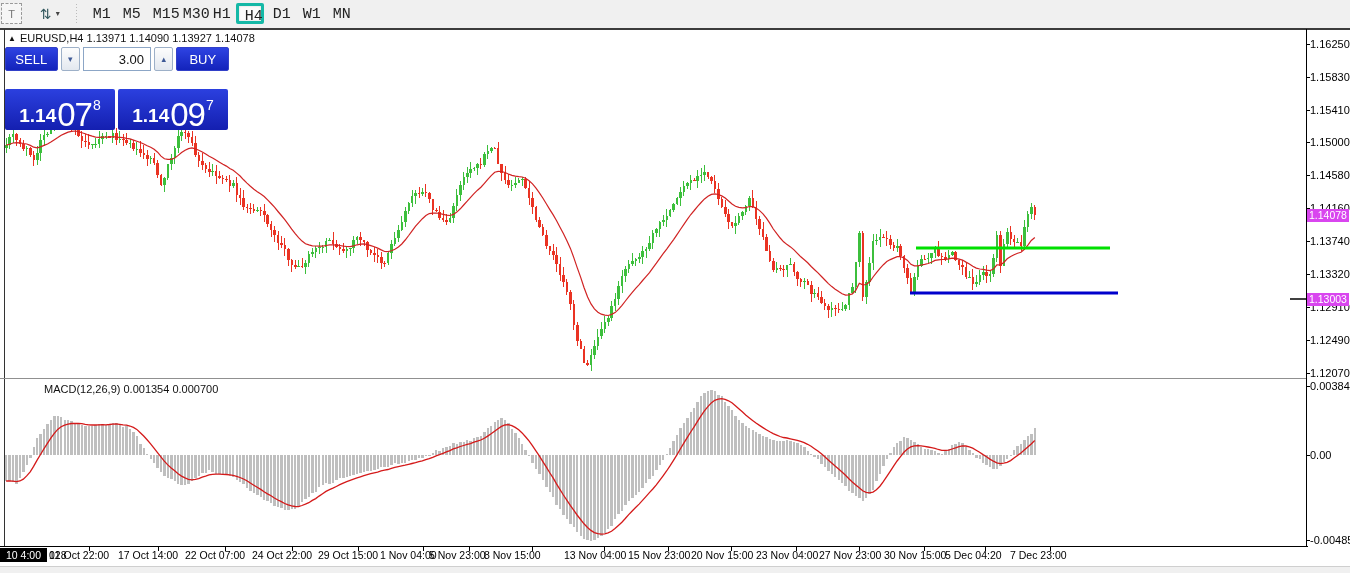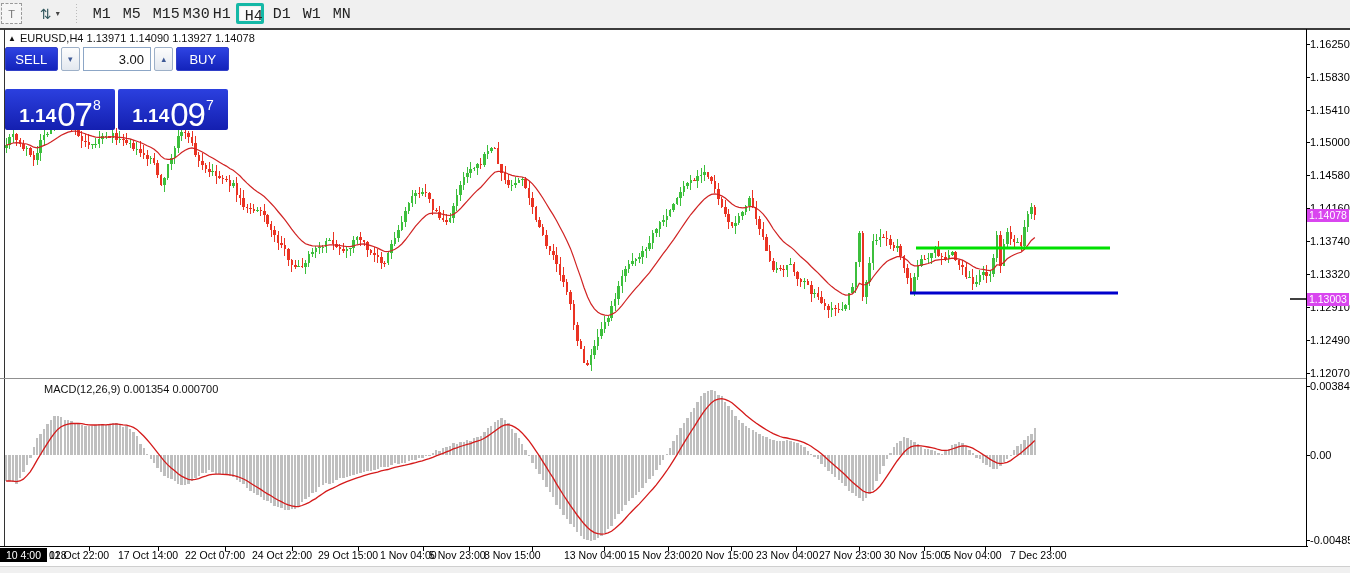--- a/index.html
+++ b/index.html
@@ -1097,21 +1097,21 @@
       <div class="tlabel" style="left: 358px;">29 Oct 15:00</div>
       <div class="tlabel" style="left: 420px;">1 Nov 04:00</div>
       <div class="tlabel" style="left: 469px;">5 Nov 23:00</div>
       <div class="tlabel" style="left: 524px;">8 Nov 15:00</div>
       <div class="tlabel" style="left: 604px;">13 Nov 04:00</div>
       <div class="tlabel" style="left: 668px;">15 Nov 23:00</div>
       <div class="tlabel" style="left: 731px;">20 Nov 15:00</div>
       <div class="tlabel" style="left: 796px;">23 Nov 04:00</div>
       <div class="tlabel" style="left: 859px;">27 Nov 23:00</div>
       <div class="tlabel" style="left: 924px;">30 Nov 15:00</div>
-      <div class="tlabel" style="left: 985px;">5 Nov 04:00</div>
+      <div class="tlabel" style="left: 985px;">5 Dec 04:20</div>
       <div class="tlabel" style="left: 1050px;">7 Dec 23:00</div>
     </div>
 
   <div class="tbadge">10 4:00</div>
   <div class="tremnant">018</div>
 
   <div class="statusbar"></div>
 </div>
 
 </body></html>

